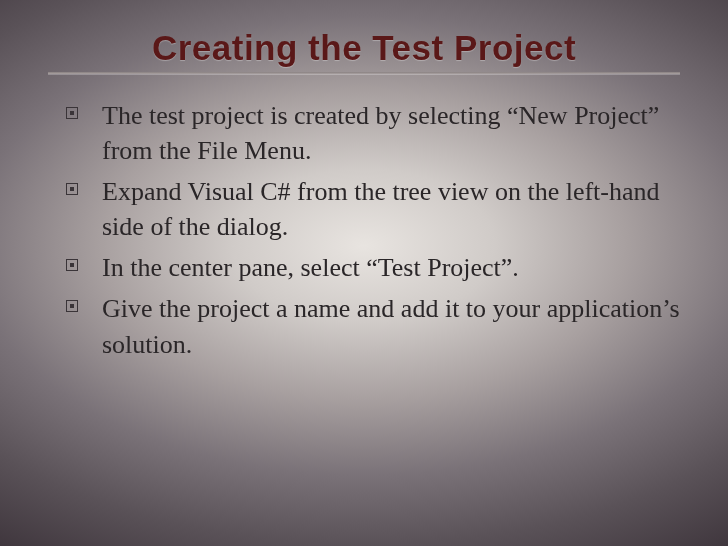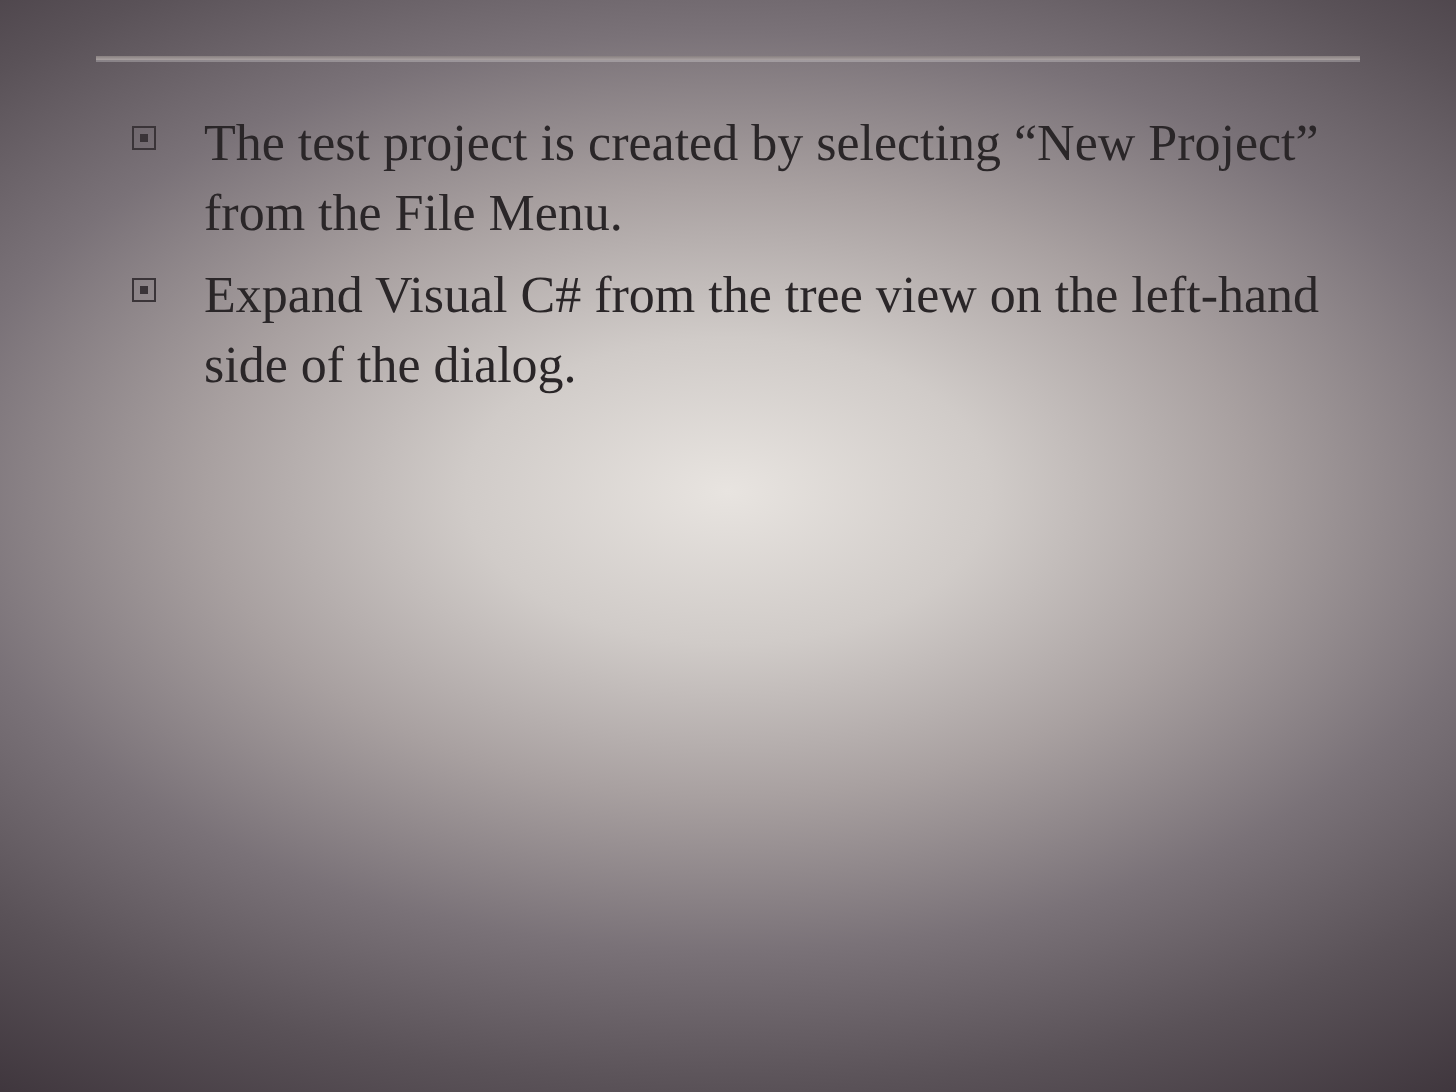--- a/index.html
+++ b/index.html
@@ -73,18 +73,21 @@
       top: 13px;
       width: 4px;
       height: 4px;
       background: #3a3438;
     }
   </style>
 </head>
 <body>
 
 <div class="slide">
+  <h1 class="title">Creating the Test Project</h1>
   <div class="underline"></div>
   <ul class="bullets">
     <li>The test project is created by selecting “New Project” from the File Menu.</li>
     <li>Expand Visual C# from the tree view on the left-hand side of the dialog.</li>
+    <li>In the center pane, select “Test Project”.</li>
+    <li>Give the project a name and add it to your application’s solution.</li>
   </ul>
 </div>
 
 </body></html>

